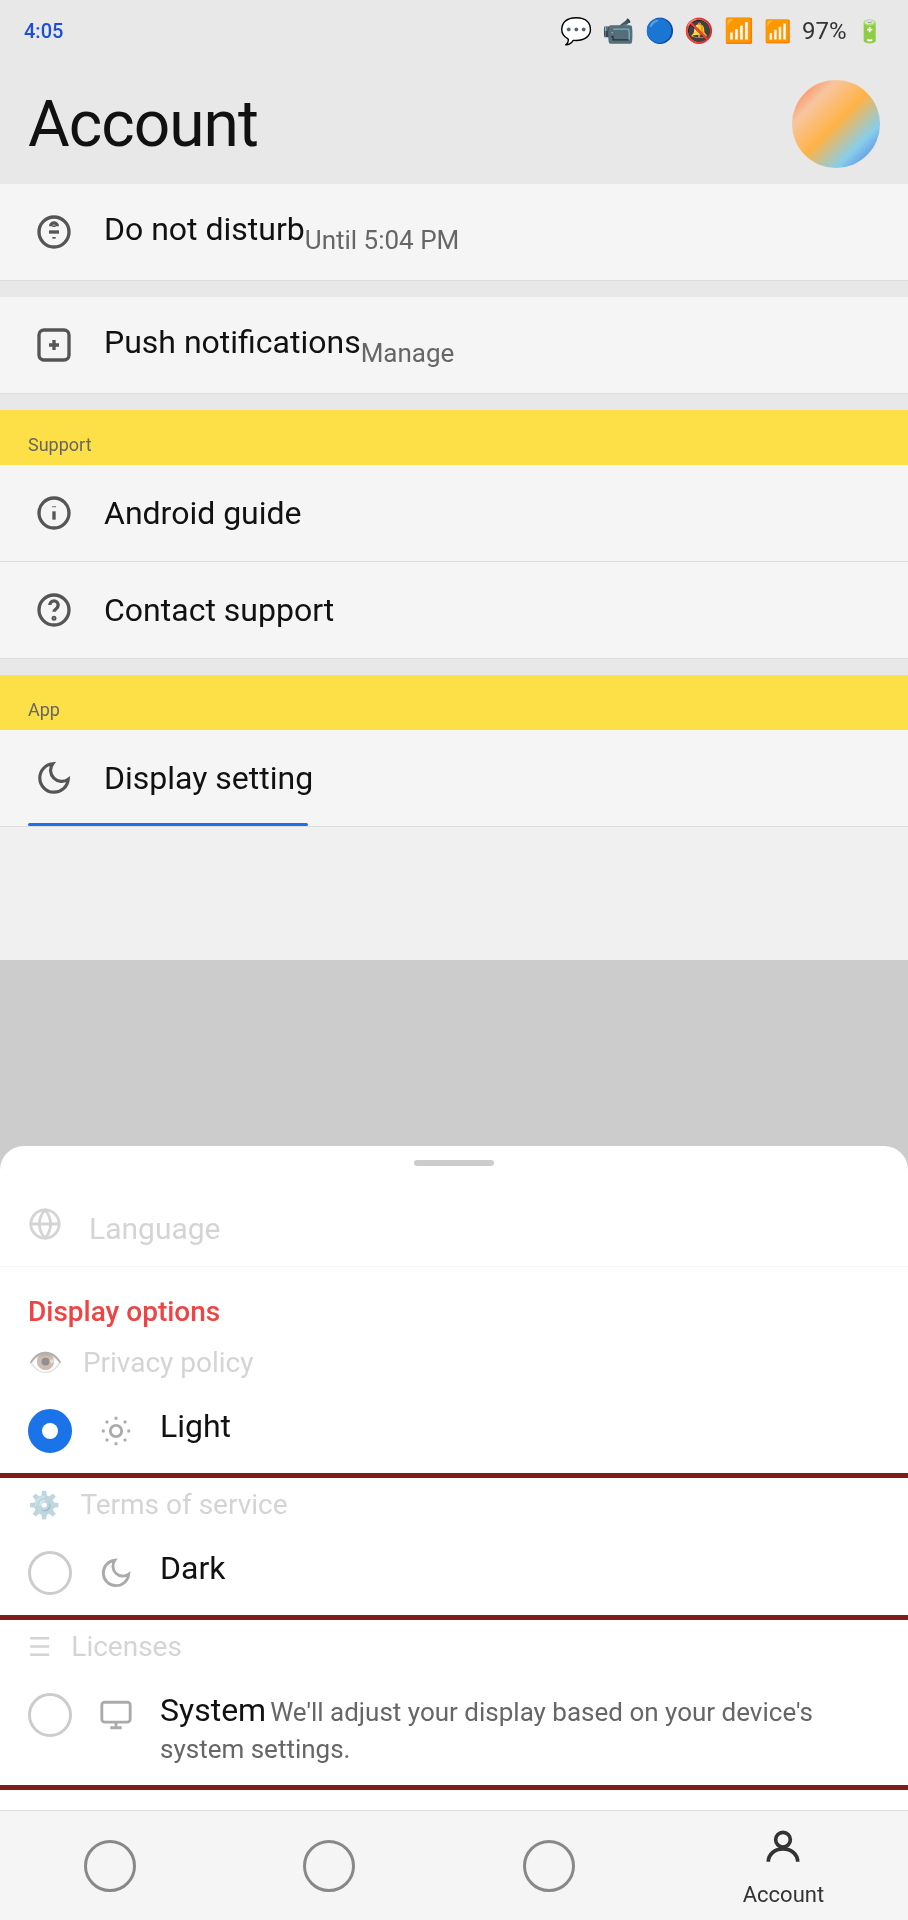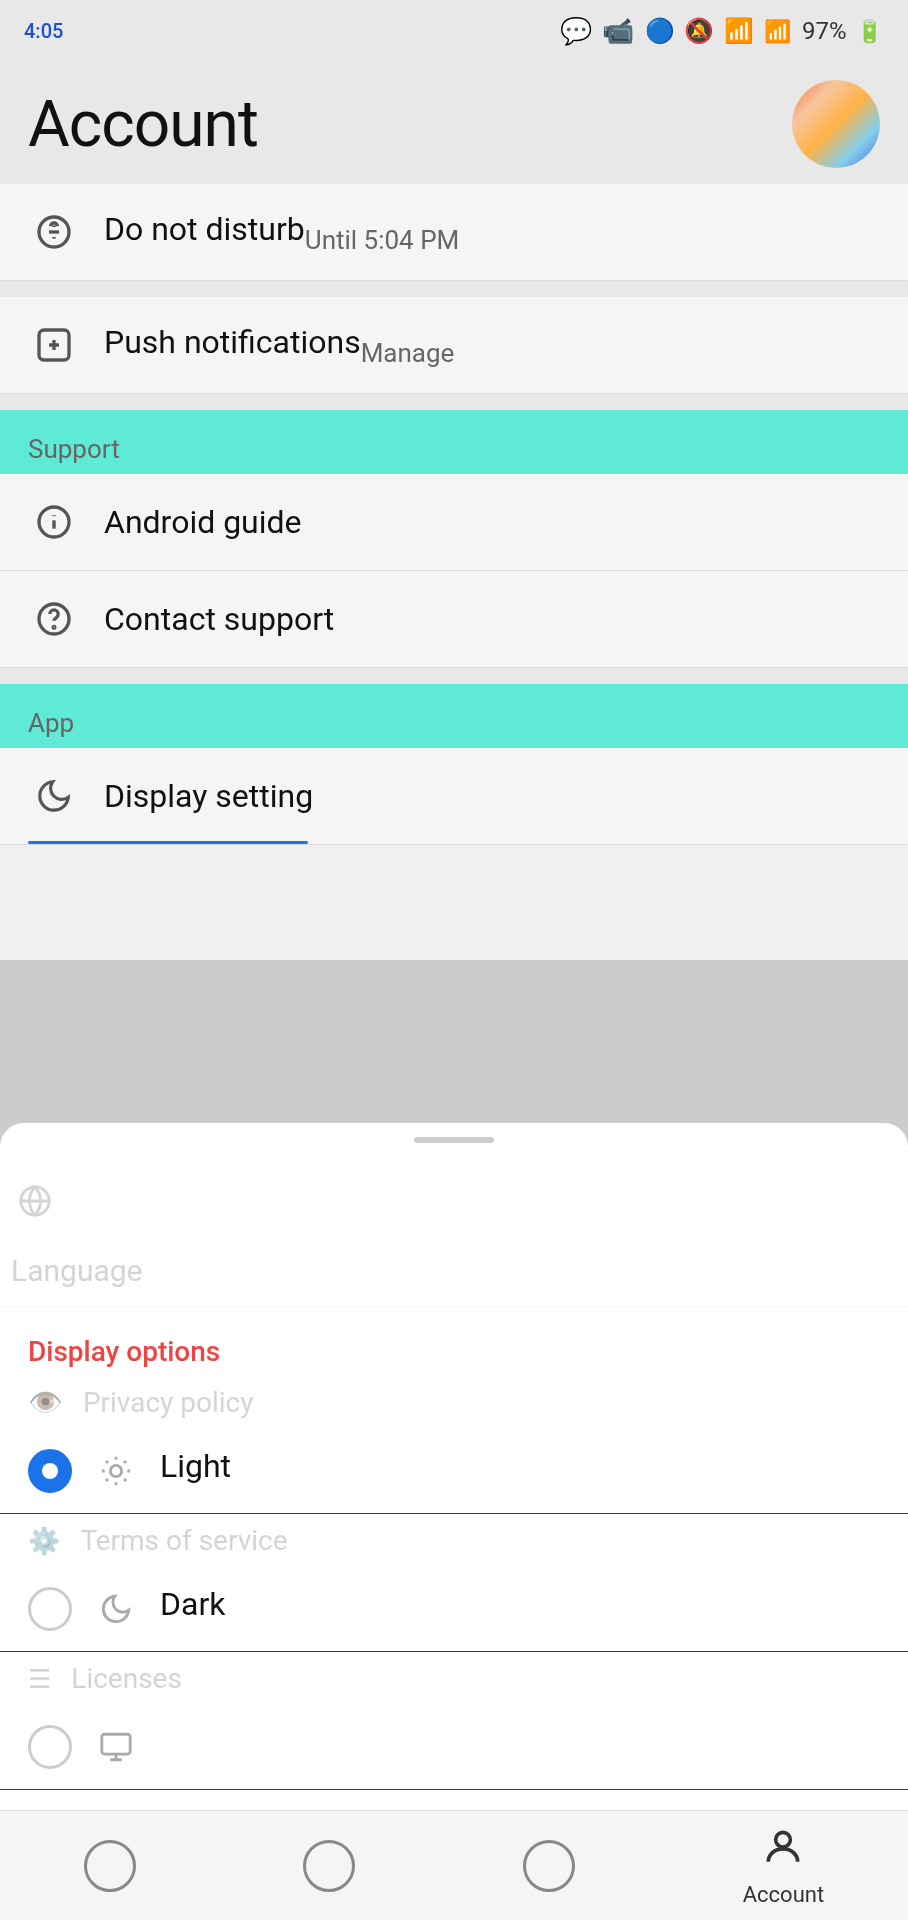--- a/index.html
+++ b/index.html
@@ -90,24 +90,24 @@
       color: #111;
       font-weight: 400;
     }
     .item-subtitle {
       font-size: 26px;
       color: #666;
       margin-top: 15px;
     }
 
     .section-label {
-      font-size: 26px;
+      font-size: 18px;
       color: #666;
       padding: 24px 28px 10px 28px;
-      background: #5eead4;
+      background: #fde047;
     }
 
     .divider {
       height: 16px;
       background: #e8e8e8;
     }
 
     
     .display-setting-item {
       position: relative;
@@ -148,25 +148,24 @@
     .bottom-sheet-handle {
       width: 80px;
       height: 6px;
       background: #ccc;
       border-radius: 3px;
       margin: 14px auto 6px auto;
     }
 
     .sheet-item {
       display: flex;
-      align-items: flex-start;
+      align-items: center;
       gap: 20px;
-      padding: 18px 11px;
+      padding: 18px 21px;
       border-bottom: 1px solid #f0f0f0;
-      flex-direction: column;
     }
     .sheet-item-icon {
       width: 48px;
       height: 48px;
       display: flex;
       align-items: center;
       justify-content: center;
       font-size: 30px;
       color: #888;
       flex-shrink: 0;
@@ -183,21 +182,21 @@
       color: #ef4444;
       font-weight: 500;
       padding: 18px 28px 8px 28px;
     }
 
     .radio-item {
       display: flex;
       align-items: flex-start;
       gap: 20px;
       padding: 18px 28px;
-      border-bottom: 1px solid #7f1d1d;
+      border-bottom: 5px solid #7f1d1d;
       cursor: pointer;
     }
 
     .radio-circle {
       width: 44px;
       height: 44px;
       border-radius: 50%;
       border: 3px solid #ccc;
       display: flex;
       align-items: center;
@@ -457,20 +456,24 @@
   </div>
 
   <div class="radio-item">
     <div class="radio-circle"></div>
     <div class="radio-icon">
       <svg width="34" height="34" viewBox="0 0 24 24" fill="none" stroke="#aaa" stroke-width="2">
         <rect x="2" y="3" width="20" height="14" rx="2"></rect>
         <path d="M8 21h8M12 17v4"></path>
       </svg>
     </div>
+    <div class="radio-text-block">
+      <span class="radio-title">System</span>
+      <span class="radio-desc">We'll adjust your display based on your device's system settings.</span>
+    </div>
   </div>
 
 </div>
 
 <div class="bottom-nav">
 
   <div class="nav-item">
     <div class="circle-icon"></div>
   </div>
 

